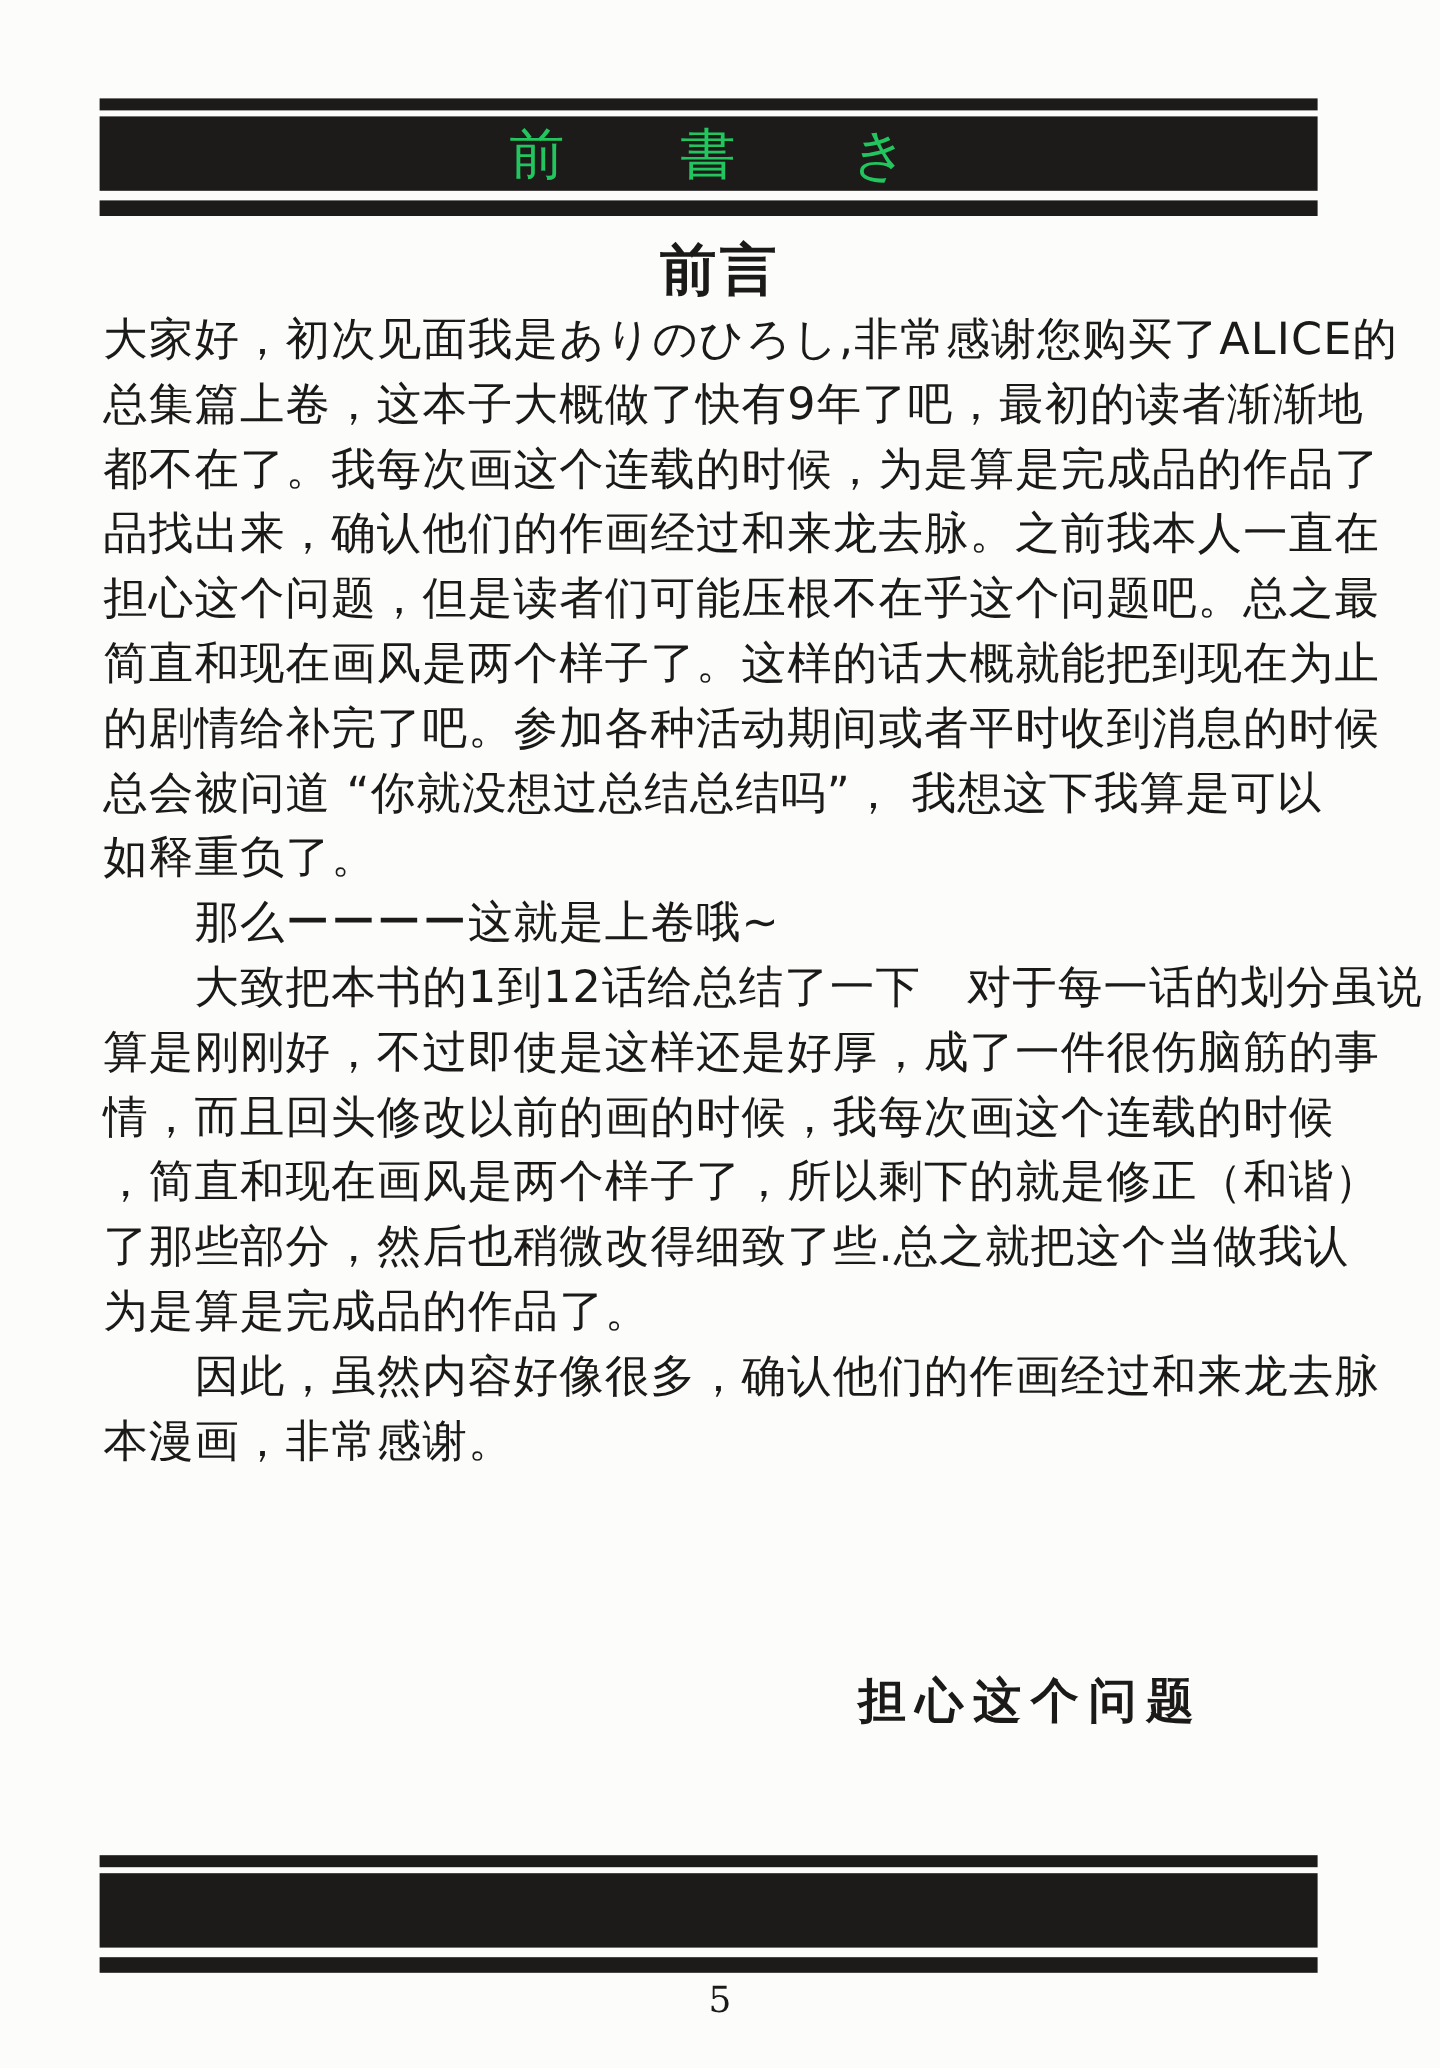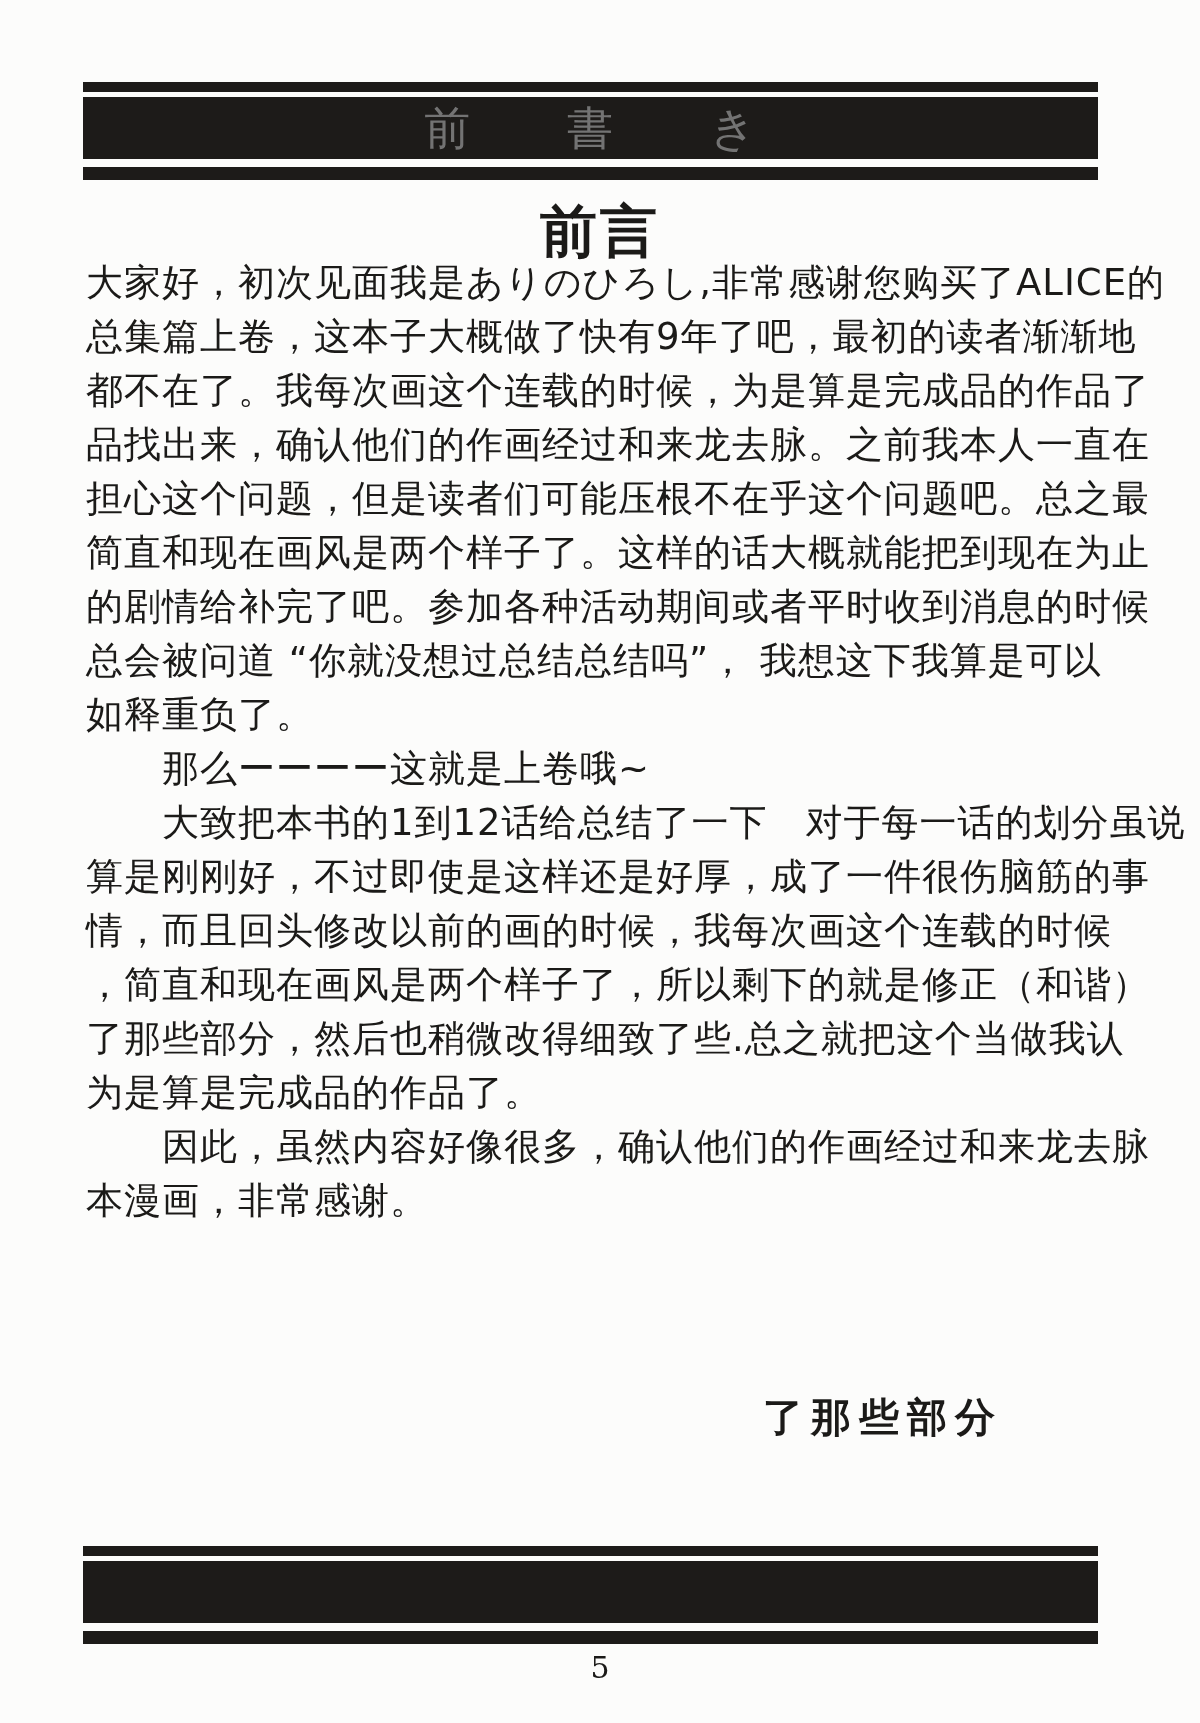--- a/index.html
+++ b/index.html
@@ -17,32 +17,32 @@
   .banner.top { top:82px; }
   .banner.bottom { top:1546px; }
   .bar { background:#1d1b19; }
   .bar.thin-a { height:10px; }
   .bar.thick {
     height:62px; margin-top:5px;
     display:flex; align-items:center; justify-content:center;
   }
   .bar.thin-b { height:13px; margin-top:8px; }
   .banner-title {
-    color:#737373;
+    color:#22c55e;
     font-family:"DejaVu Serif", serif;
     font-size:46px; line-height:1;
     letter-spacing:0.55em; padding-left:0.55em;
     white-space:pre;
   }
 
   
   .heading {
     position:absolute; top:194px; left:0; width:100%;
     text-align:center;
-    font-size:57px; font-weight:600;
+    font-size:47px; font-weight:600;
     letter-spacing:3px;
   }
 
   
   .body-text {
     position:absolute; top:256px; left:86px; width:1016px;
     font-size:37px; line-height:54px;
     letter-spacing:1px;
   }
   .body-text p.line { margin:0; white-space:nowrap; }
@@ -93,21 +93,21 @@
       <p class="line indent">大致把本书的1到12话给总结了一下　对于每一话的划分虽说</p>
       <p class="line">算是刚刚好，不过即使是这样还是好厚，成了一件很伤脑筋的事</p>
       <p class="line">情，而且回头修改以前的画的时候，我每次画这个连载的时候</p>
       <p class="line">，简直和现在画风是两个样子了，所以剩下的就是修正（和谐）</p>
       <p class="line">了那些部分，然后也稍微改得细致了些.总之就把这个当做我认</p>
       <p class="line">为是算是完成品的作品了。</p>
       <p class="line indent">因此，虽然内容好像很多，确认他们的作画经过和来龙去脉</p>
       <p class="line">本漫画，非常感谢。</p>
     </div>
 
-  <div class="signature">了那些部分</div>
+  <div class="signature">担心这个问题</div>
 
   <div class="banner bottom">
     <div class="bar thin-a"></div>
     <div class="bar thick"></div>
     <div class="bar thin-b"></div>
   </div>
 
   <div class="page-number">5</div>
 
 </div>

